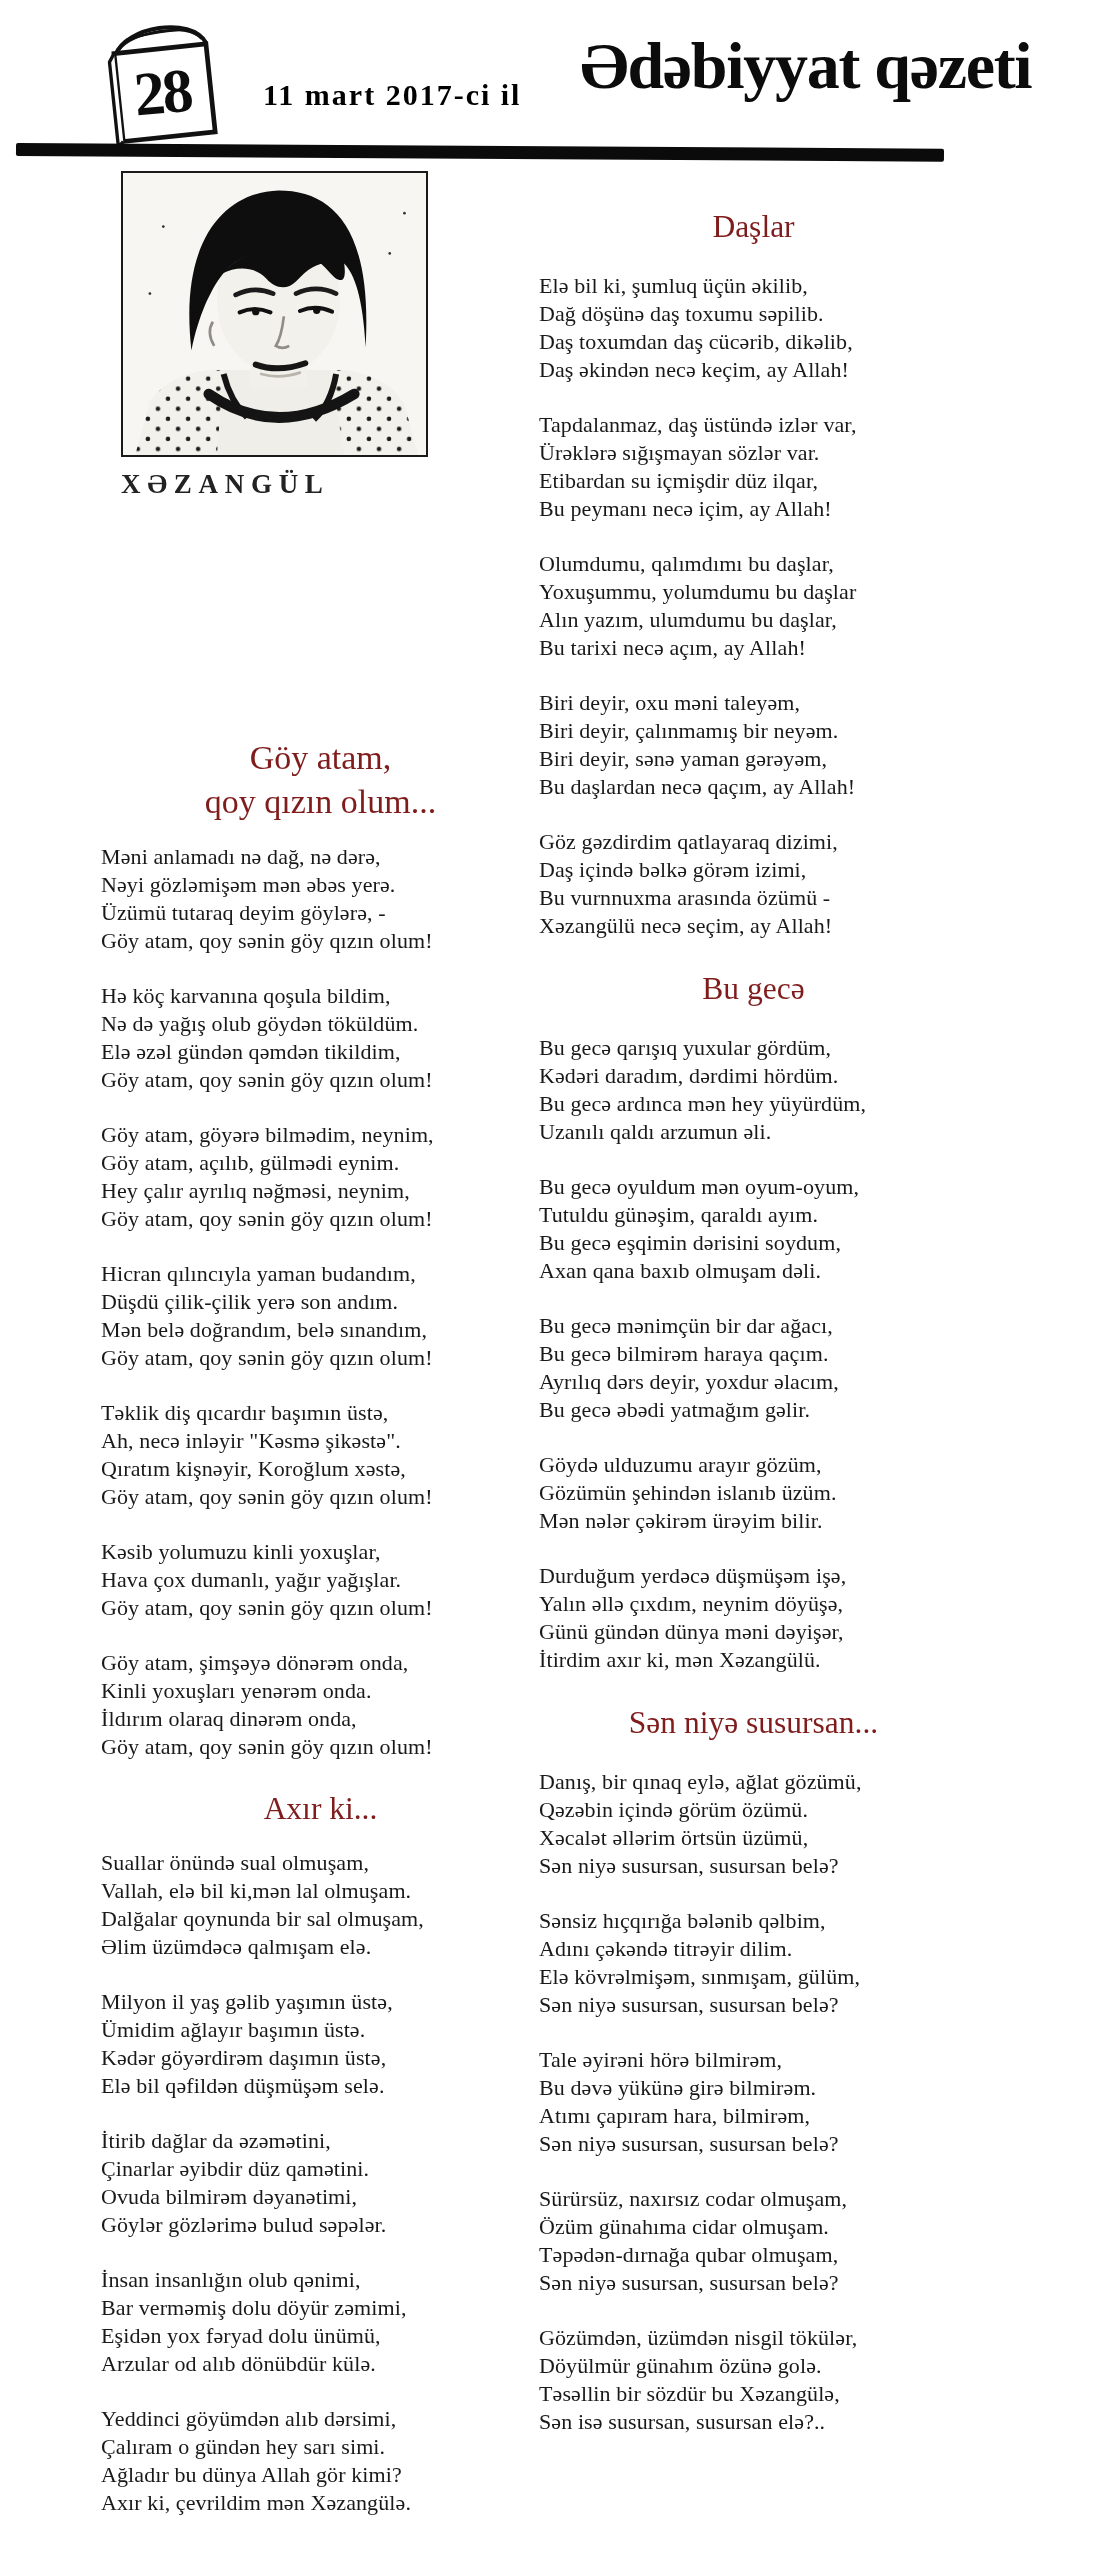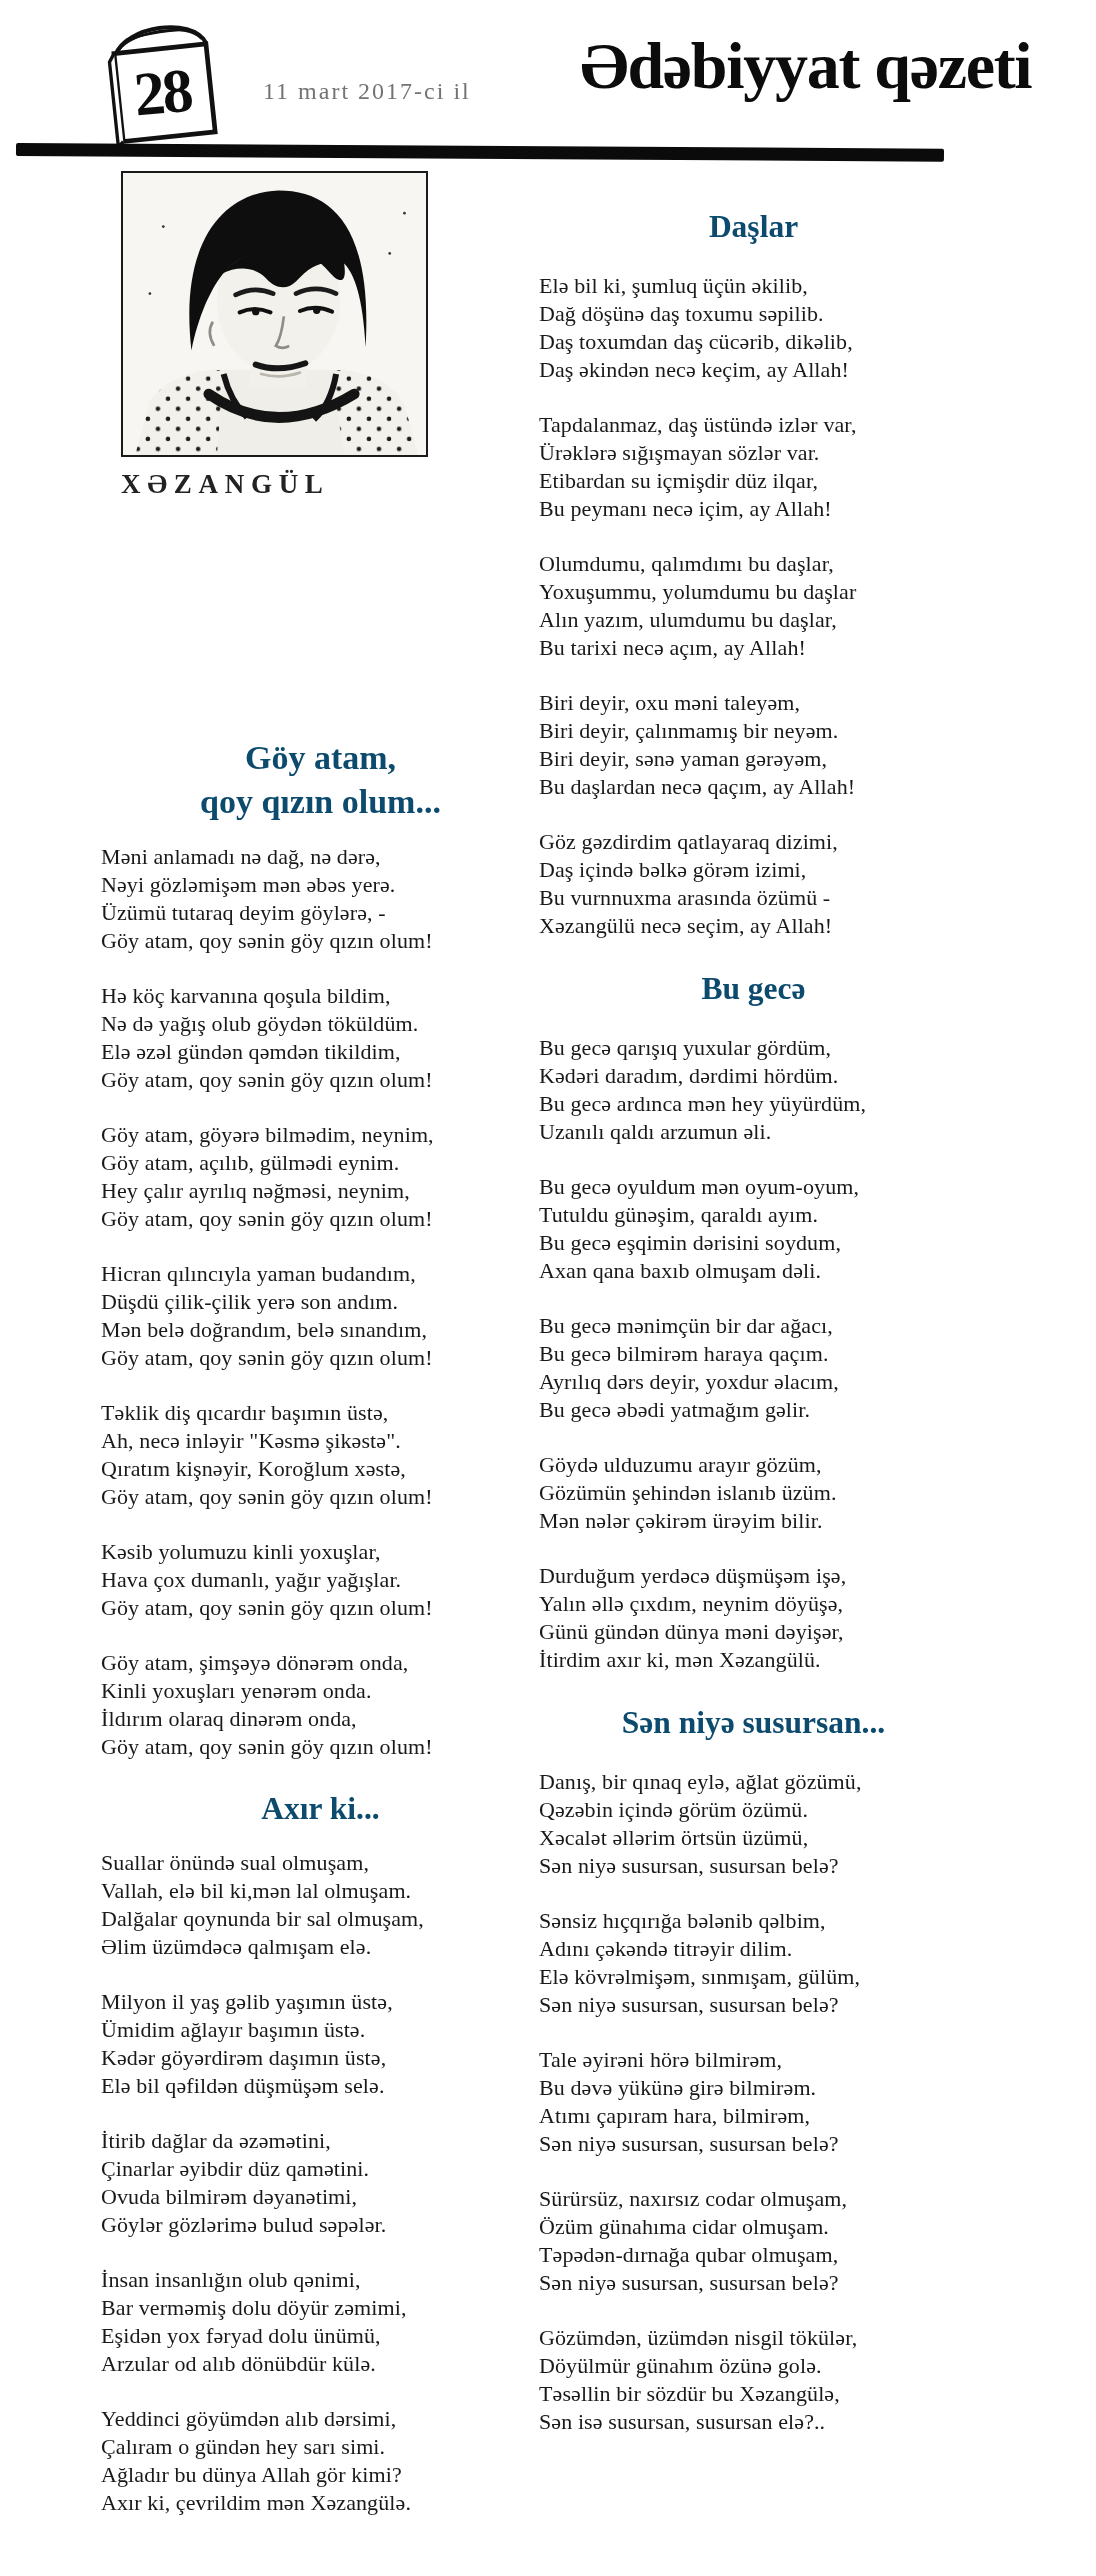--- a/index.html
+++ b/index.html
@@ -16,21 +16,21 @@
   
   .book-icon { position: absolute; left: 99px; top: 14.7px; width: 131px; height: 134px; }
   .book-icon svg { width: 100%; height: 100%; }
   .issue-number {
     position: absolute; left: 35px; top: 42px;
     font-size: 62px; font-weight: 800; letter-spacing: -2.7px;
     transform: rotate(-5deg); color: #0d0d0d;
   }
   .issue-date {
     position: absolute; left: 263px; top: 78px;
-    font-size: 24px; font-weight: 400; letter-spacing: 2px; color: #737373;
+    font-size: 30px; font-weight: 700; letter-spacing: 2px; color: #000000;
   }
   .masthead {
     position: absolute; left: 580px; top: 28px; margin: 0;
     font-size: 66px; font-weight: 700; letter-spacing: -1.3px;
     white-space: nowrap; color: #0c0c0c;
   }
   .header-rule {
     position: absolute; left: 16px; top: 143px; width: 928px; height: 12.7px;
     background: #0b0b0b; border-radius: 2px;
     transform: rotate(0.35deg); transform-origin: left center;
@@ -49,21 +49,21 @@
     overflow: hidden;
   }
   .photo-frame svg { display: block; width: 100%; height: 100%; }
   .photo-caption {
     display: block; margin-top: 12px;
     font-size: 27px; font-weight: 700; letter-spacing: 6.7px; color: #222;
   }
 
   
   .poem-title {
-    margin: 0; text-align: center; font-weight: 700; color: #0c4a6e;
+    margin: 0; text-align: center; font-weight: 400; color: #7f1d1d;
     font-size: 31.5px; line-height: 42px;
   }
   .poem-title.big { font-size: 34px; line-height: 44px; }
   .first-title { margin-top: 236px; }
   .poem-body { margin-top: 19px; }
   .stanza { margin-bottom: 27px; }
   .line {
     font-size: 22px; line-height: 28px; color: #191919;
     letter-spacing: 0.1px; white-space: nowrap;
   }

